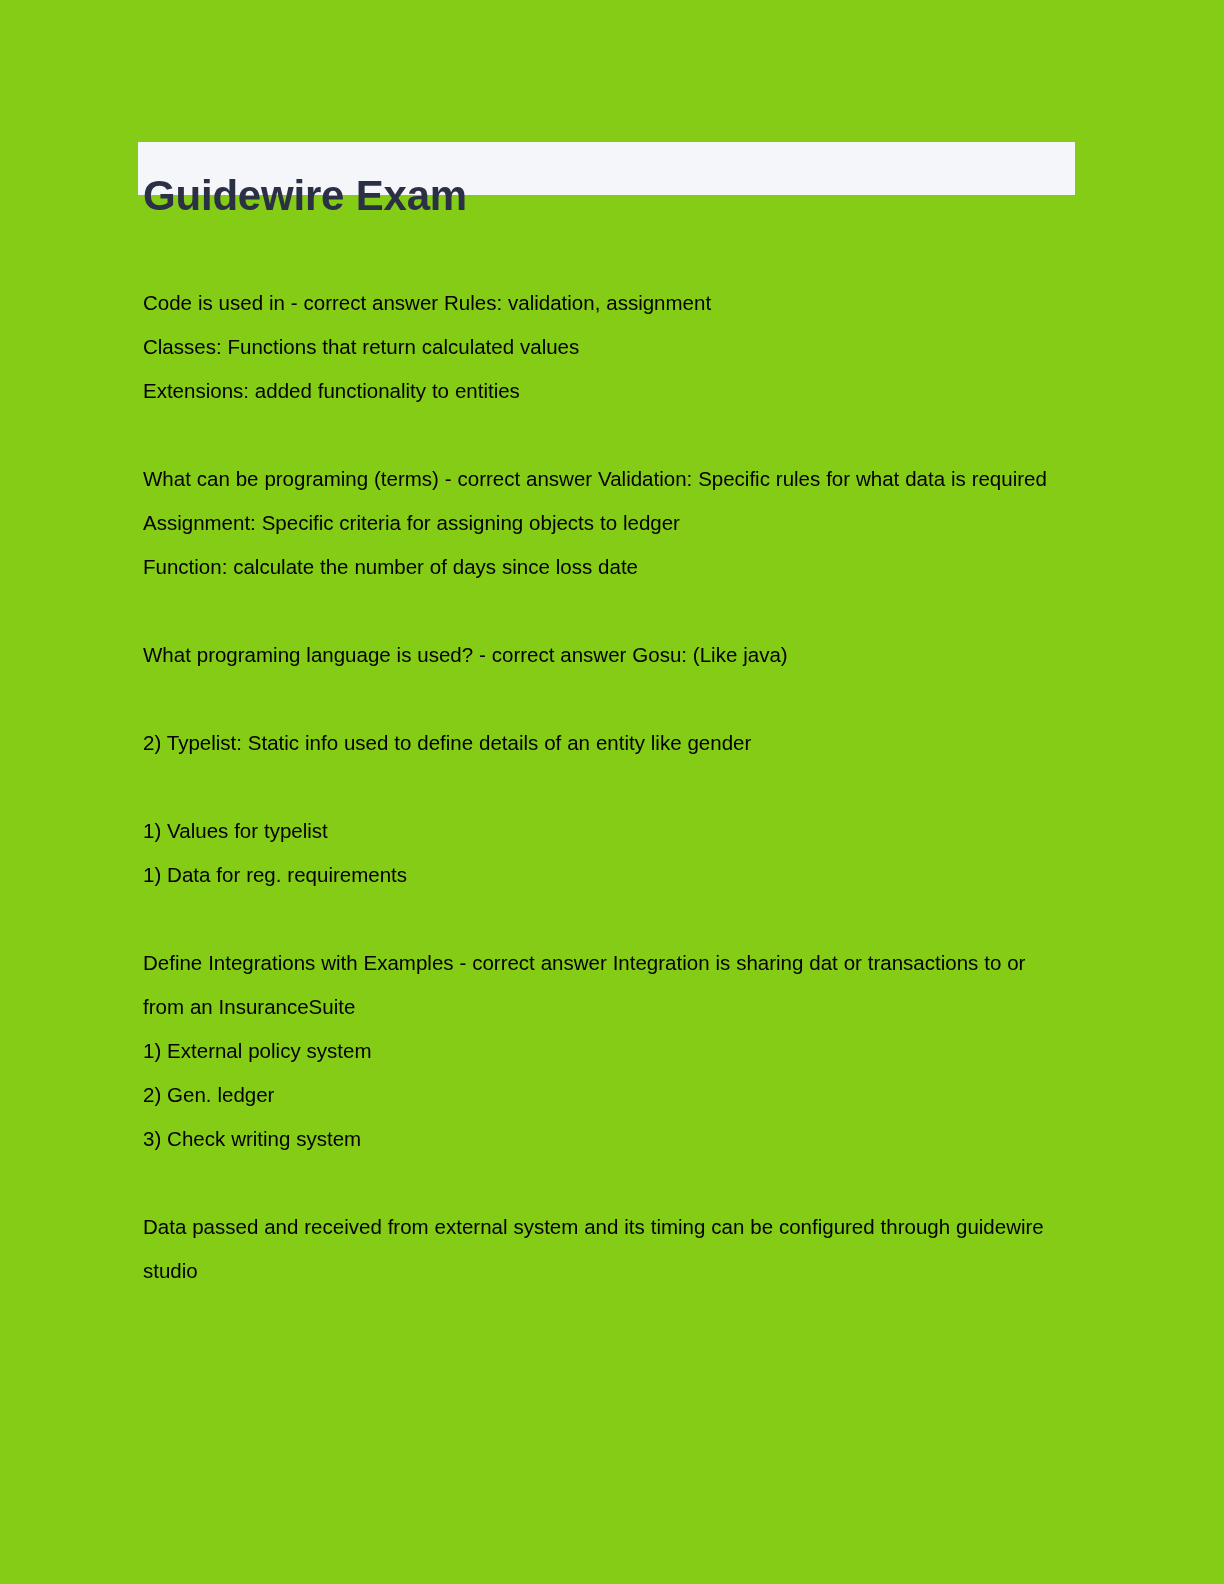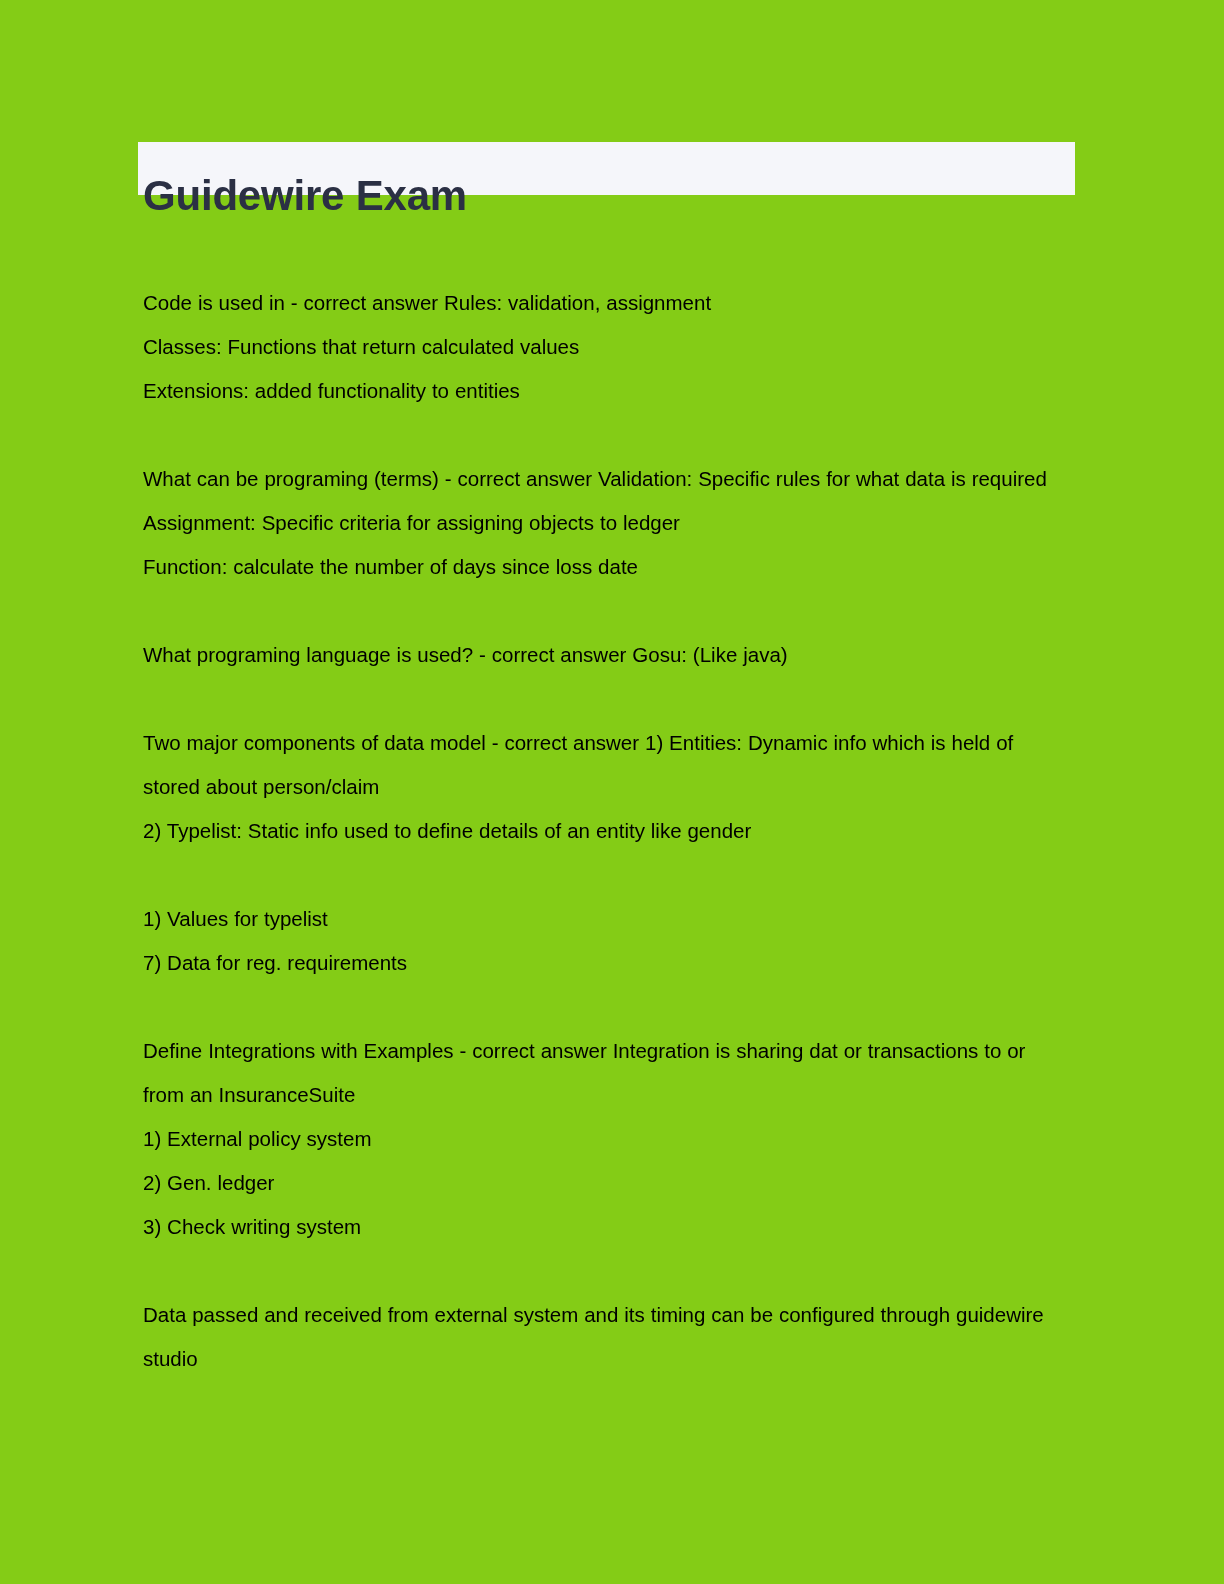--- a/index.html
+++ b/index.html
@@ -82,27 +82,26 @@
         <p class="para">What can be programing (terms) -  correct answer Validation: Specific rules for what data is required</p>
         <p class="para">Assignment: Specific criteria for assigning objects to ledger</p>
         <p class="para">Function: calculate the number of days since loss date</p>
       </div>
       <div class="blank-line">&nbsp;</div>
       <div id="block-programming-language">
         <p class="para">What programing language is used? -  correct answer Gosu: (Like java)</p>
       </div>
       <div class="blank-line">&nbsp;</div>
       <div id="block-data-model-components">
-        <p class="para">Two major components of data model -  correct answer 1) Entities: Dynamic info which is held of stored about person/claim</p>
         <p class="para">2) Typelist: Static info used to define details of an entity like gender</p>
       </div>
       <div class="blank-line">&nbsp;</div>
       <div id="block-configured-in-data-model">
         <p class="para">1) Values for typelist</p>
-        <p class="para">7) Data for reg. requirements</p>
+        <p class="para">1) Data for reg. requirements</p>
       </div>
       <div class="blank-line">&nbsp;</div>
       <div id="block-define-integrations">
         <p class="para">Define Integrations with Examples -  correct answer Integration is sharing dat or transactions to or from an InsuranceSuite</p>
         <p class="para">1) External policy system</p>
         <p class="para">2) Gen. ledger</p>
         <p class="para">3) Check writing system</p>
       </div>
       <div class="blank-line">&nbsp;</div>
       <div id="block-data-passed-received">

